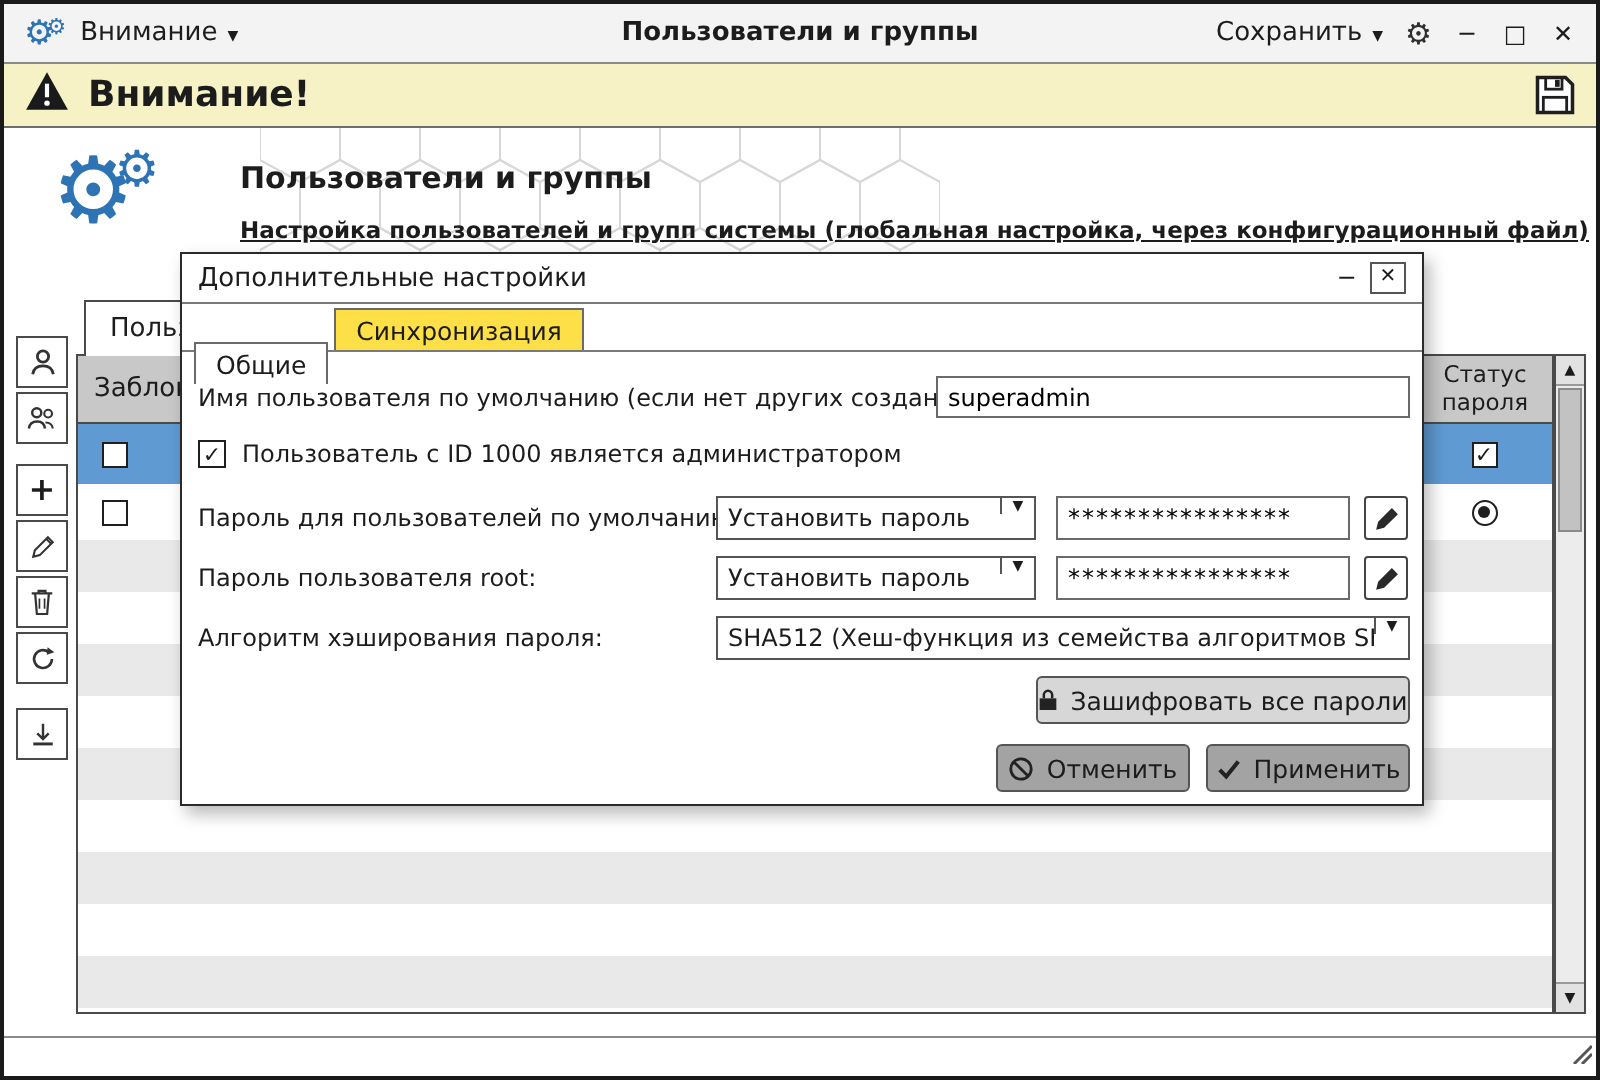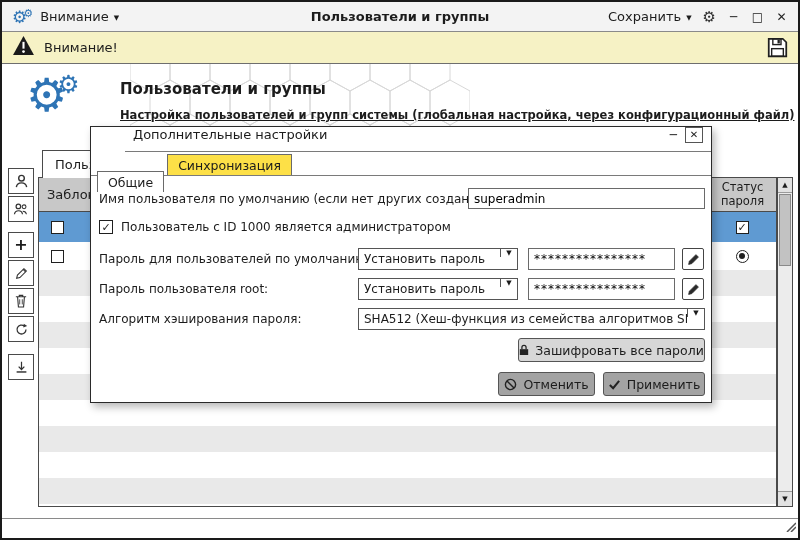--- a/index.html
+++ b/index.html
@@ -15,21 +15,21 @@
   .logo-gears .g2 { color:#2e74b5; font-size:11px; margin-left:-4px; vertical-align:top; }
   .tb-btn { display:inline-flex; align-items:center; gap:5px; font-size:13px; cursor:default; }
   .tb-arrow { font-size:7px; position:relative; top:1px; }
   .tb-title { position:absolute; left:0; right:0; text-align:center; font-weight:bold; font-size:13px; pointer-events:none; }
   .tb-right { margin-left:auto; display:flex; align-items:center; gap:11px; }
   .gear-dark { color:#2f2f2f; font-size:15px; }
   .winctl { font-size:12px; width:13px; text-align:center; line-height:1; }
 
   
   .warnbar { position:absolute; top:30px; left:0; right:0; height:32px; background:#f6f2c5; border-bottom:1px solid #6e6e6e; display:flex; align-items:center; gap:9px; padding:0 10px; }
-  .warn-text { font-size:13px; font-weight:normal; }
+  .warn-text { font-size:18px; font-weight:bold; }
   .floppy-btn { margin-left:auto; display:flex; align-items:center; }
 
   
   .content { position:absolute; top:62px; left:0; right:0; bottom:20px; }
   .hexes { position:absolute; left:128px; top:0; }
   .logo-big { position:absolute; left:24px; top:8px; }
   .logo-big .g-big { font-size:46px; color:#2e74b5; line-height:1; }
   .logo-big .g-small { font-size:25px; color:#2e74b5; margin-left:-10px; vertical-align:top; line-height:1; }
   .page-title { position:absolute; left:118px; top:16px; font-size:15px; font-weight:bold; z-index:1; }
   .page-subtitle { position:absolute; left:118px; top:44px; font-size:11.5px; font-weight:bold; text-decoration:underline; z-index:1; white-space:nowrap;text-align:right; }
@@ -57,21 +57,21 @@
 
   
   .vscroll { position:absolute; left:775px; top:113px; width:16px; height:330px; border:1px solid #4a4a4a; background:#ececec; }
   .vs-btn { height:15px; display:flex; align-items:center; justify-content:center; font-size:7px; background:#e2e2e2; }
   .vs-up { border-bottom:1px solid #9a9a9a; }
   .vs-down { position:absolute; bottom:0; left:0; right:0; border-top:1px solid #9a9a9a; }
   .vs-thumb { position:absolute; top:16px; left:1px; right:1px; height:72px; background:#c2c2c2; border:1px solid #8a8a8a; }
 
   
   .dialog { position:absolute; left:88px; top:62px; width:622px; height:277px; background:#fff; border:1.5px solid #2a2a2a; box-shadow:3px 4px 8px rgba(0,0,0,0.28); z-index:10; }
-  .dlg-titlebar { height:25px; border-bottom:1px solid #7a7a7a; display:flex; align-items:flex-start; padding:0 8px; font-size:13px;margin-left:34px; }
+  .dlg-titlebar { height:25px; border-bottom:1px solid #7a7a7a; display:flex; align-items:center; padding:0 8px; font-size:13px; }
   .dlg-ctl { margin-left:auto; display:flex; align-items:center; gap:8px; }
   .dlg-min { font-size:12px; line-height:1; }
   .dlg-close { width:18px; height:16px; border:1px solid #555; display:flex; align-items:center; justify-content:center; font-size:10px; line-height:1; }
   .dlg-tabs { position:relative; height:24px; padding-left:6px; border-bottom:1px solid #7a7a7a; display:flex; align-items:flex-end; }
   .dtab { font-size:12.5px; padding:3px 10px 2px; border:1px solid #6a6a6a; border-bottom:none; background:#fde047; margin-right:3px; position:relative; }
   .dtab.active { background:#fff; top:17px; }
   .dlg-body { position:relative; font-size:12px; }
   .dlbl { position:absolute; left:8px; white-space:nowrap; }
   .fld-input { position:absolute; border:1px solid #6a6a6a; background:#fff; font-size:12px; padding:2px 5px; height:21px; font-family:inherit; }
   .pwd { letter-spacing:1px; font-size:12px; }

